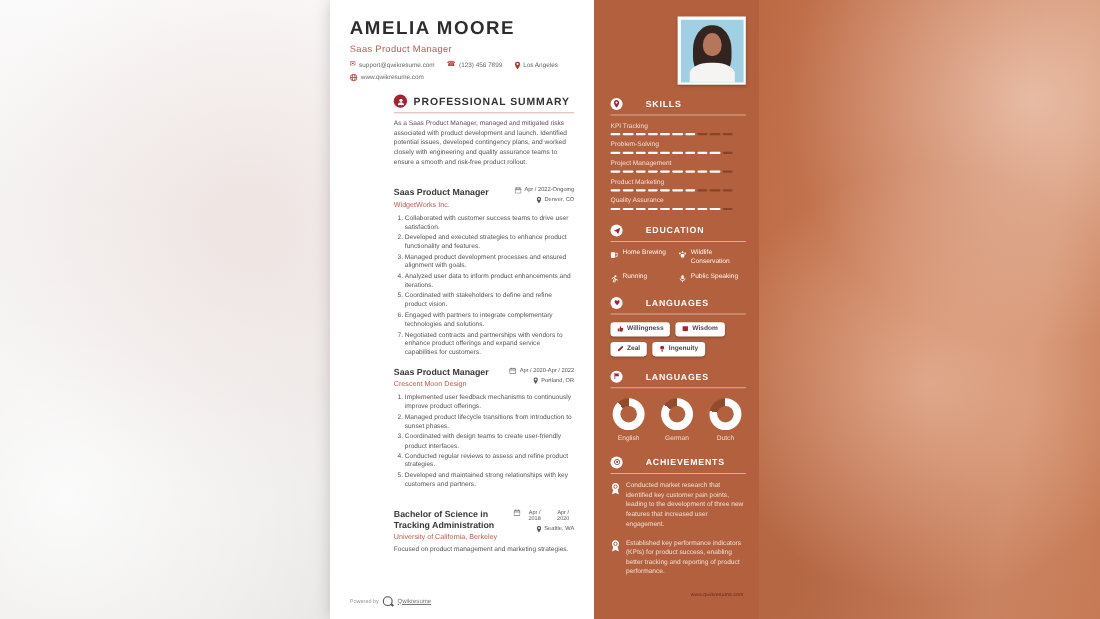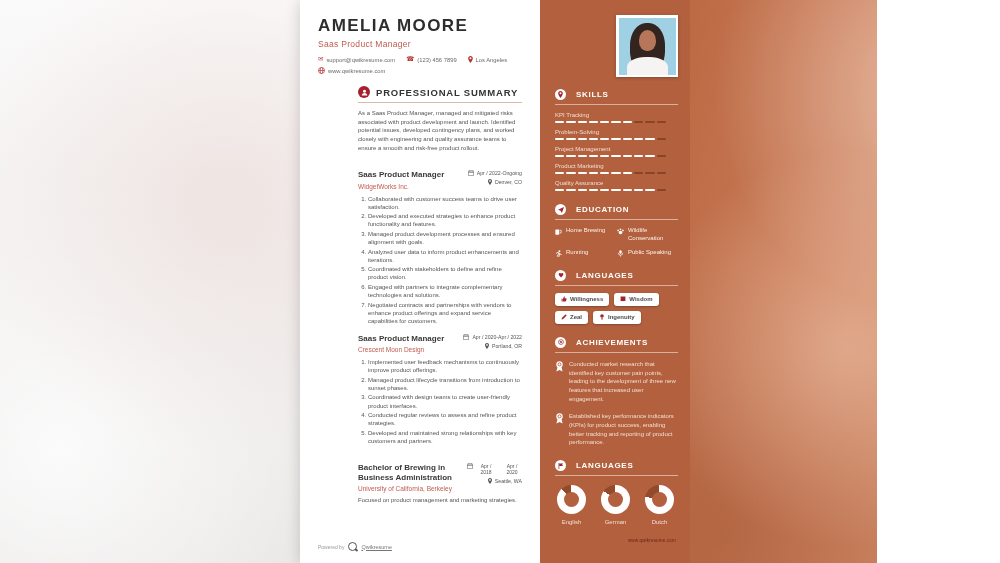--- a/index.html
+++ b/index.html
@@ -1,18 +1,18 @@
 <!DOCTYPE html>
 <html><head>
 <meta charset="utf-8">
 <style>
   * { margin:0; padding:0; box-sizing:border-box; }
   html,body { width:1000px; height:563px; overflow:hidden; }
   body { font-family:"Liberation Sans", sans-serif; }
-  .stage { position:relative; width:877px; height:563px; overflow:hidden; background:#8b5cf6; }
+  .stage { position:relative; width:1000px; height:563px; overflow:hidden; background:#8b5cf6; }
 
   
   .bg-left { position:absolute; left:0; top:0; width:300px; height:563px;
     background:
       radial-gradient(circle at 75% 35%, rgba(236,222,219,.7), rgba(0,0,0,0) 60%),
       radial-gradient(circle at 20% 80%, rgba(255,255,255,.8), rgba(0,0,0,0) 55%),
       linear-gradient(180deg,#fbfafa 0%, #f1efee 55%, #e9e7e6 100%); }
   .bg-right { position:absolute; left:690px; top:0; width:310px; height:563px;
     background:
       radial-gradient(circle at 80% 16%, rgba(252,231,218,.55), rgba(0,0,0,0) 42%),
@@ -60,21 +60,21 @@
   
   .sidebar { position:absolute; left:540px; top:0; width:150px; height:563px; background:#b2603e; padding:15px 12px 0 15px; }
   .photo-wrap { display:flex; justify-content:flex-end; margin-bottom:12px; }
   .photo { width:62px; height:62px; background:#fff; padding:2.5px; box-shadow:0 1px 3px rgba(0,0,0,.25); }
   .photo-inner { width:100%; height:100%; background:#9fd0e4; position:relative; overflow:hidden; }
   .hair { position:absolute; top:5px; left:11px; width:35px; height:48px; background:#33241f; border-radius:46% 46% 40% 40%; }
   .face { position:absolute; top:12px; left:20px; width:17px; height:21px; background:#b5765a; border-radius:50% 50% 45% 45%; }
   .shirt { position:absolute; bottom:-4px; left:8px; width:41px; height:22px; background:#f6f4f2; border-radius:45% 45% 0 0; }
 
   .sb-section { margin-bottom:13px; }
-  .sb-head { display:flex; align-items:center; gap:10px; border-bottom:1px solid rgba(255,255,255,.5); padding-bottom:4px; margin-bottom:7px; }
+  .sb-head { display:flex; align-items:center; gap:21px; border-bottom:1px solid rgba(255,255,255,.5); padding-bottom:4px; margin-bottom:7px; }
   .sb-ic { width:11px; height:11px; min-width:11px; border-radius:50%; background:#fff; display:flex; align-items:center; justify-content:center; }
   .sb-head h2 { font-size:8px; font-weight:bold; color:#fff; letter-spacing:.7px; }
 
   .skill { margin-bottom:6px; }
   .skill-label { font-size:6px; color:#f3ddd2; margin-bottom:2.5px; }
   .dashbar { display:flex; gap:2px; }
   .dash { width:9.3px; height:2.6px; border-radius:1px; background:rgba(96,39,18,.5); }
   .dash.on { background:#ffffff; }
 
   .int-grid { display:grid; grid-template-columns:57px 1fr; column-gap:5px; row-gap:7px; }
@@ -239,21 +239,21 @@
         </div>
 
       </div>
     </section>
 
     <section class="pg-section">
       <div class="pg-body">
         <div class="job">
           <div class="job-head">
             <div class="jh-left">
-              <div class="jt">Bachelor of Brewing in Business Administration</div>
+              <div class="jt">Bachelor of Science in Tracking Administration</div>
               <div class="jc">University of California, Berkeley</div>
             </div>
             <div class="jh-right">
               <div class="meta" style="align-items:flex-start;">
                 <span class="mic">
                     <svg width="6" height="6" viewBox="0 0 10 10">
                       <rect x="0.5" y="1.5" width="9" height="8" rx="1" fill="none" stroke="#555" stroke-width="1"></rect>
                       <line x1="3" y1="0.5" x2="3" y2="2.5" stroke="#555" stroke-width="1"></line>
                       <line x1="7" y1="0.5" x2="7" y2="2.5" stroke="#555" stroke-width="1"></line>
                       <line x1="0.5" y1="4" x2="9.5" y2="4" stroke="#555" stroke-width="1"></line>
@@ -486,20 +486,46 @@
             </span>
           <span>Ingenuity</span>
         </span>
       </div>
     </section>
 
     <section class="sb-section">
       <div class="sb-head">
         <span class="sb-ic">
             <svg width="6" height="6" viewBox="0 0 10 10">
+              <path d="M1.5 0v10" stroke="#a5212e" stroke-width="1.2"></path>
+              <path fill="#a5212e" d="M2 .8h6.5L6.8 2.9l1.7 2.1H2z"></path>
+            </svg>
+          </span>
+        <h2>LANGUAGES</h2>
+      </div>
+      <div class="langs">
+        <div class="lang">
+          <div class="ring" style="background: conic-gradient(rgb(255, 255, 255) 88%, rgba(110, 46, 20, 0.45) 0deg);"></div>
+          <div class="lang-label">English</div>
+        </div>
+        <div class="lang">
+          <div class="ring" style="background: conic-gradient(rgb(255, 255, 255) 85%, rgba(110, 46, 20, 0.45) 0deg);"></div>
+          <div class="lang-label">German</div>
+        </div>
+        <div class="lang">
+          <div class="ring" style="background: conic-gradient(rgb(255, 255, 255) 78%, rgba(110, 46, 20, 0.45) 0deg);"></div>
+          <div class="lang-label">Dutch</div>
+        </div>
+      </div>
+    </section>
+
+    <section class="sb-section">
+      <div class="sb-head">
+        <span class="sb-ic">
+            <svg width="6" height="6" viewBox="0 0 10 10">
               <circle cx="5" cy="5" r="4" fill="none" stroke="#a5212e" stroke-width="1.2"></circle>
               <circle cx="5" cy="5" r="1.6" fill="#a5212e"></circle>
             </svg>
           </span>
         <h2>ACHIEVEMENTS</h2>
       </div>
       <div>
 
           <div class="ach-item">
             <span class="aic">
@@ -518,41 +544,15 @@
                 <path fill="#fff" d="M2.6 5.8 1.4 10.4l3.1-1.3 3.1 1.3L6.4 5.8z"></path>
                 <circle cx="4.5" cy="3.4" r="3.2" fill="#fff"></circle>
                 <circle cx="4.5" cy="3.4" r="1.5" fill="none" stroke="#b2603e" stroke-width="0.9"></circle>
               </svg>
             </span>
             <span class="ach-text">Established key performance indicators (KPIs) for product success, enabling better tracking and reporting of product performance.</span>
           </div>
         </div>
     </section>
 
-    <section class="sb-section">
-      <div class="sb-head">
-        <span class="sb-ic">
-            <svg width="6" height="6" viewBox="0 0 10 10">
-              <path d="M1.5 0v10" stroke="#a5212e" stroke-width="1.2"></path>
-              <path fill="#a5212e" d="M2 .8h6.5L6.8 2.9l1.7 2.1H2z"></path>
-            </svg>
-          </span>
-        <h2>LANGUAGES</h2>
-      </div>
-      <div class="langs">
-        <div class="lang">
-          <div class="ring" style="background: conic-gradient(rgb(255, 255, 255) 88%, rgba(110, 46, 20, 0.45) 0deg);"></div>
-          <div class="lang-label">English</div>
-        </div>
-        <div class="lang">
-          <div class="ring" style="background: conic-gradient(rgb(255, 255, 255) 85%, rgba(110, 46, 20, 0.45) 0deg);"></div>
-          <div class="lang-label">German</div>
-        </div>
-        <div class="lang">
-          <div class="ring" style="background: conic-gradient(rgb(255, 255, 255) 78%, rgba(110, 46, 20, 0.45) 0deg);"></div>
-          <div class="lang-label">Dutch</div>
-        </div>
-      </div>
-    </section>
-
     <div class="sb-footer">www.qwikresume.com</div>
   </aside>
 </div>
 
 </body></html>

